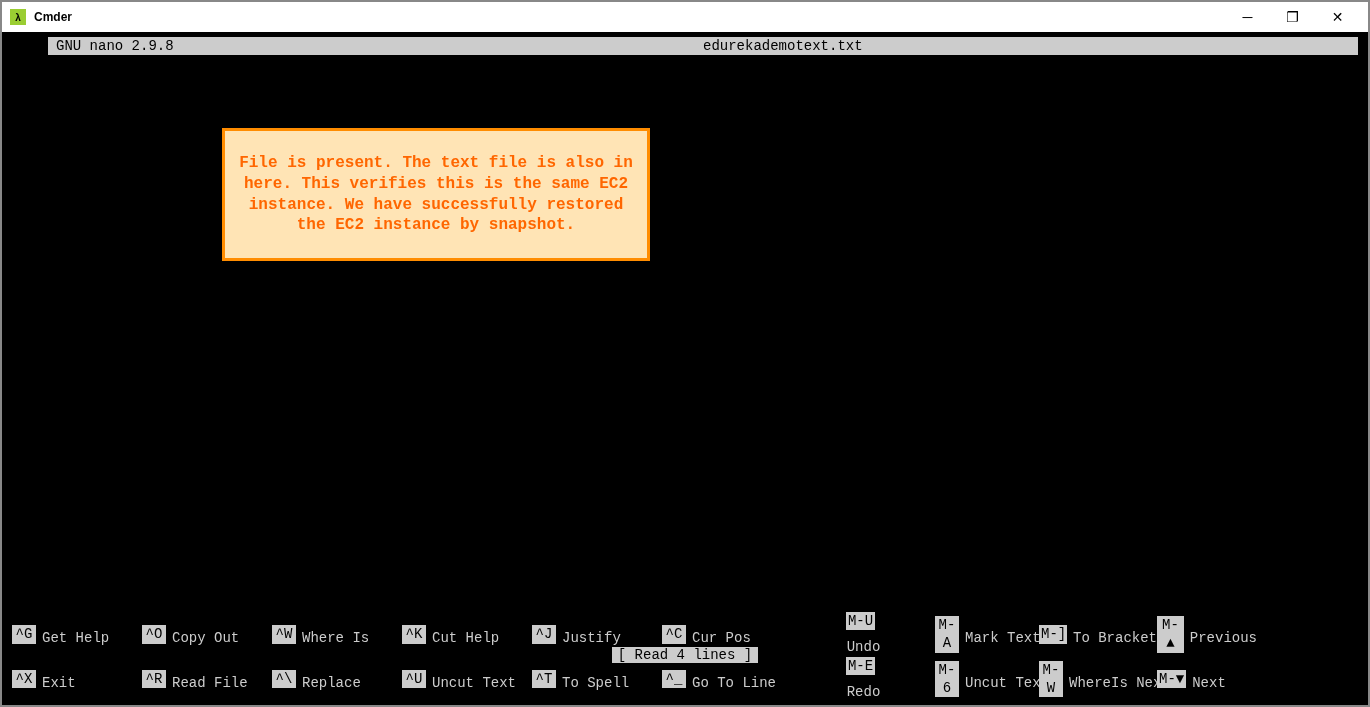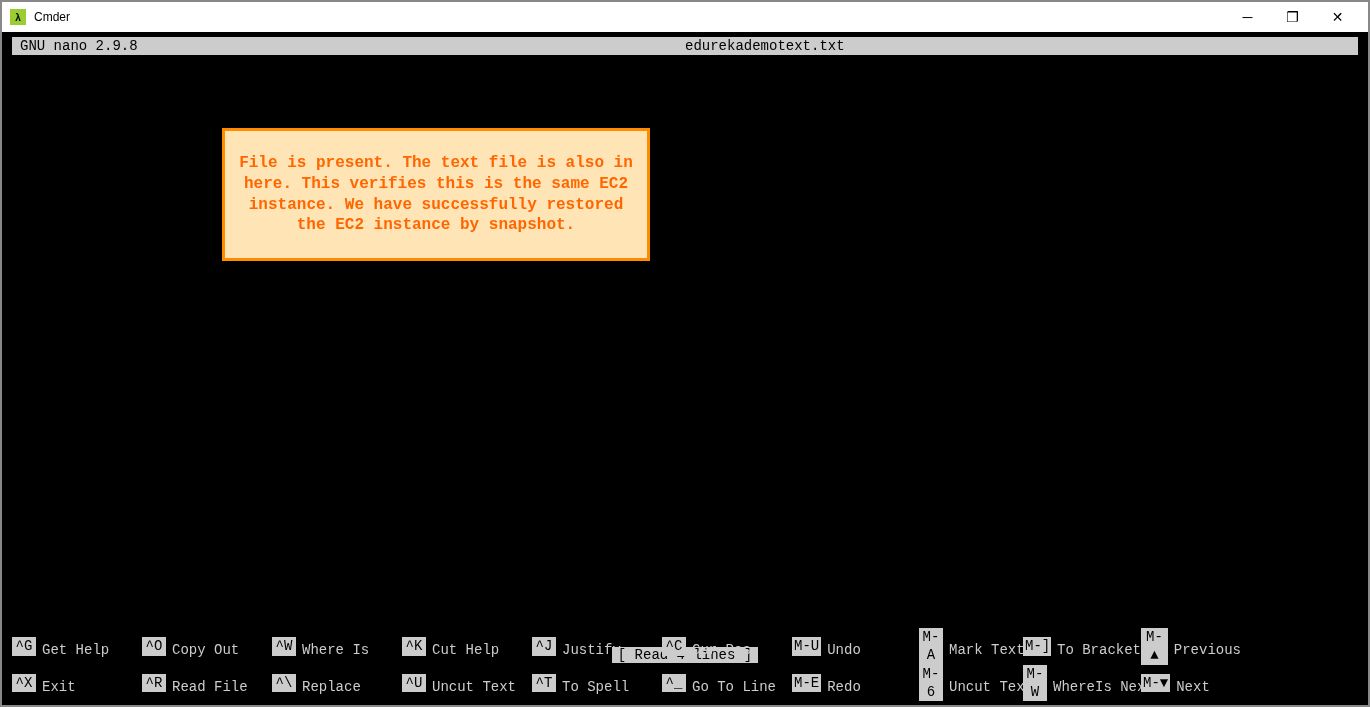--- a/index.html
+++ b/index.html
@@ -26,21 +26,21 @@
       height: 16px;
       background: #9acd32;
       margin-right: 8px;
       display: flex;
       align-items: center;
       justify-content: center;
       font-size: 10px;
       color: #000;
       font-weight: bold;
     }
-    .titlebar-title { flex: 1; }
+    .titlebar-title { flex: 1; font-weight: bold; }
     .titlebar-controls { display: flex; gap: 0; }
     .titlebar-btn {
       width: 45px;
       height: 30px;
       display: flex;
       align-items: center;
       justify-content: center;
       font-size: 14px;
       cursor: pointer;
     }
@@ -52,20 +52,21 @@
       position: relative;
       height: calc(100% - 30px);
     }
     .nano-header {
       background: #ccc;
       color: #000;
       display: flex;
       padding: 1px 8px;
       margin-bottom: 12px;
       font-size: 14px;
+      margin-left: 36px;
     }
     .nano-version { width: 50%; }
     .nano-filename { text-align: left; }
     .editor-content {
       color: #ccc;
       line-height: 1.6;
       white-space: pre;
       font-size: 14px;
     }
     .annotation-box {
@@ -125,21 +126,21 @@
       color: #ccc;
       white-space: nowrap;
       margin-top: 8px;
     }
     .s1 { width: 130px; }
     .s2 { width: 130px; }
     .s3 { width: 130px; }
     .s4 { width: 130px; }
     .s5 { width: 130px; }
     .s6 { width: 130px; }
-    .s7 { width: 127px; }
+    .s7 { width: 143px; flex-direction: column; }
     .s8 { width: 104px; }
     .s9 { width: 118px; }
     .s10 { width: 100px; }
     .cursor {
       display: inline-block;
       width: 2px;
       height: 16px;
       background: #ccc;
       vertical-align: middle;
     }

